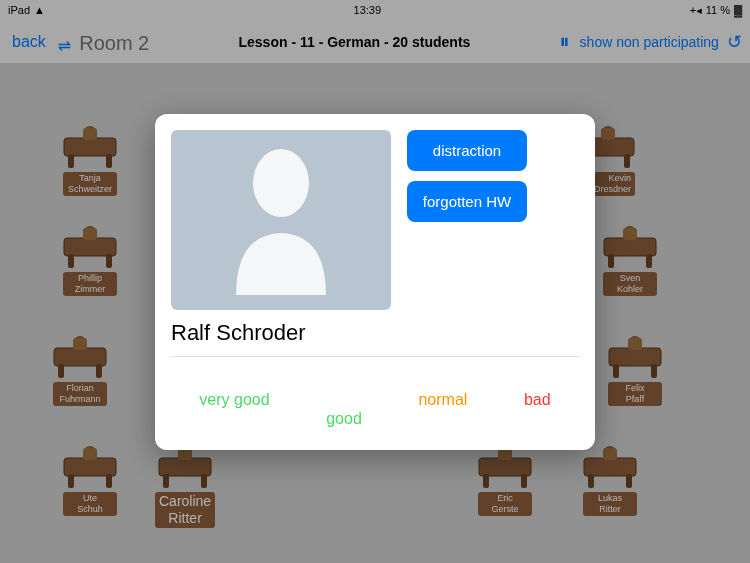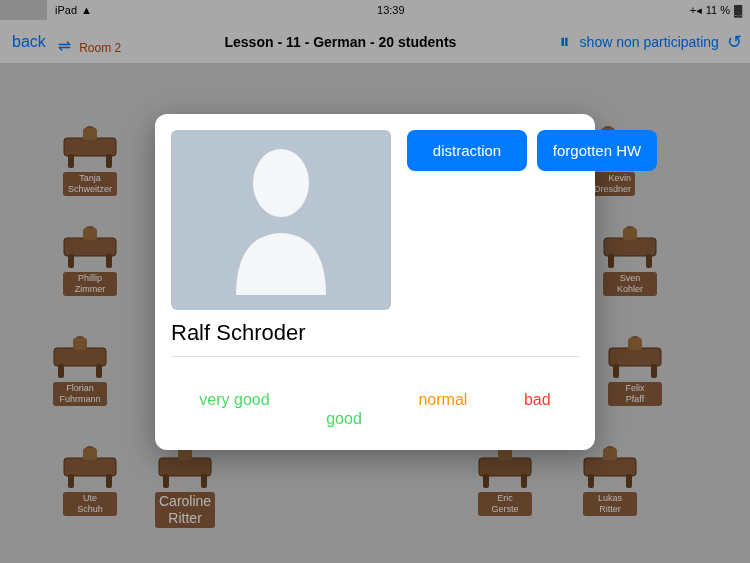--- a/index.html
+++ b/index.html
@@ -18,21 +18,20 @@
       top: 0; left: 0; right: 0;
       height: 20px;
       background: #f1f1f1;
       display: flex;
       align-items: center;
       justify-content: space-between;
       padding: 0 8px;
       font-size: 11px;
       color: #000;
       z-index: 100;
-      margin-left: 47px;
     }
     .status-left { display: flex; align-items: center; gap: 4px; }
     .status-right { display: flex; align-items: center; gap: 4px; }
 
     
     .nav-bar {
       position: absolute;
       top: 20px; left: 0; right: 0;
       height: 44px;
       background: #f1f1f1;
@@ -53,22 +52,22 @@
       cursor: pointer;
       background: none;
       border: none;
       padding: 4px;
     }
     .swap-icon {
       color: #007aff;
       font-size: 16px;
     }
     .room-label {
-      color: #c2410c;
-      font-size: 12px;
+      color: #737373;
+      font-size: 20px;
     }
     .pause-icon {
       color: #007aff;
       font-size: 20px;
       letter-spacing: 2px;
     }
     .show-non-btn {
       color: #007aff;
       font-size: 14px;
       cursor: pointer;
@@ -148,21 +147,21 @@
       justify-content: center;
       flex-shrink: 0;
     }
     .avatar-silhouette {
       width: 100px;
       height: 150px;
     }
 
     .action-buttons {
       display: flex;
-      flex-direction: row;
+      flex-direction: column;
       gap: 10px;
       flex: 1;
     }
     .action-btn {
       background: #007aff;
       color: #fff;
       border: none;
       border-radius: 8px;
       padding: 12px 8px;
       font-size: 15px;

